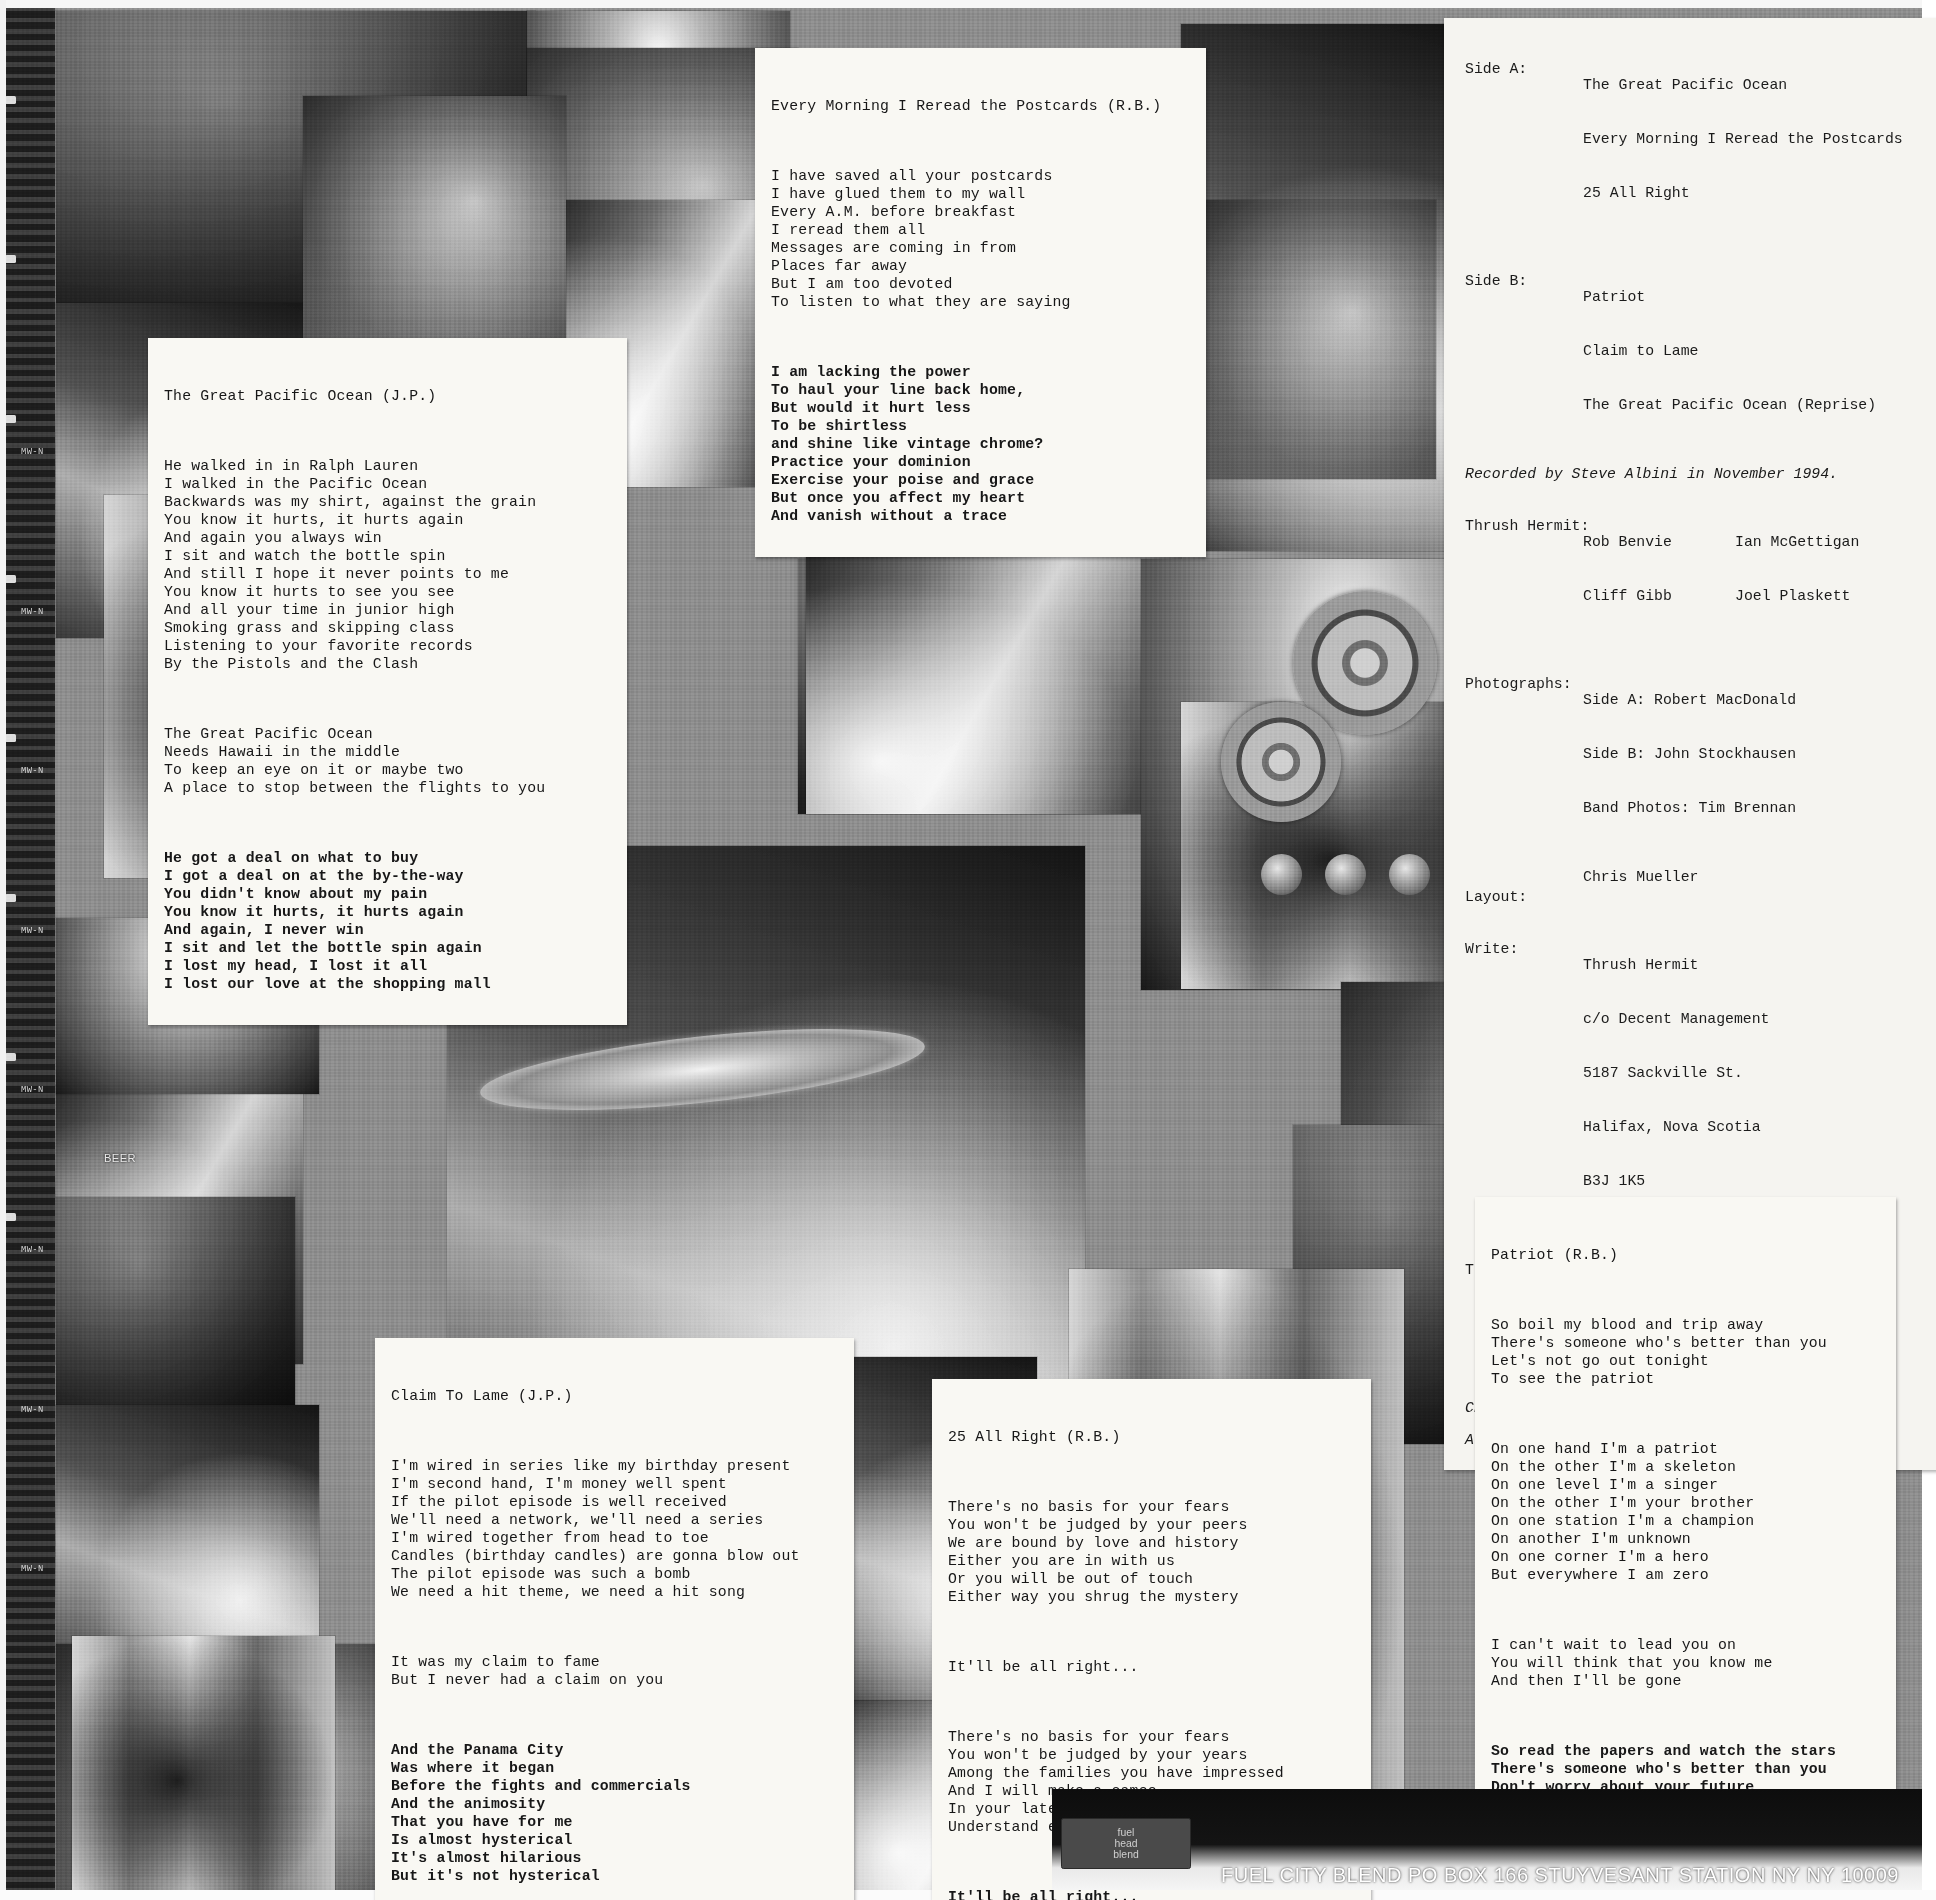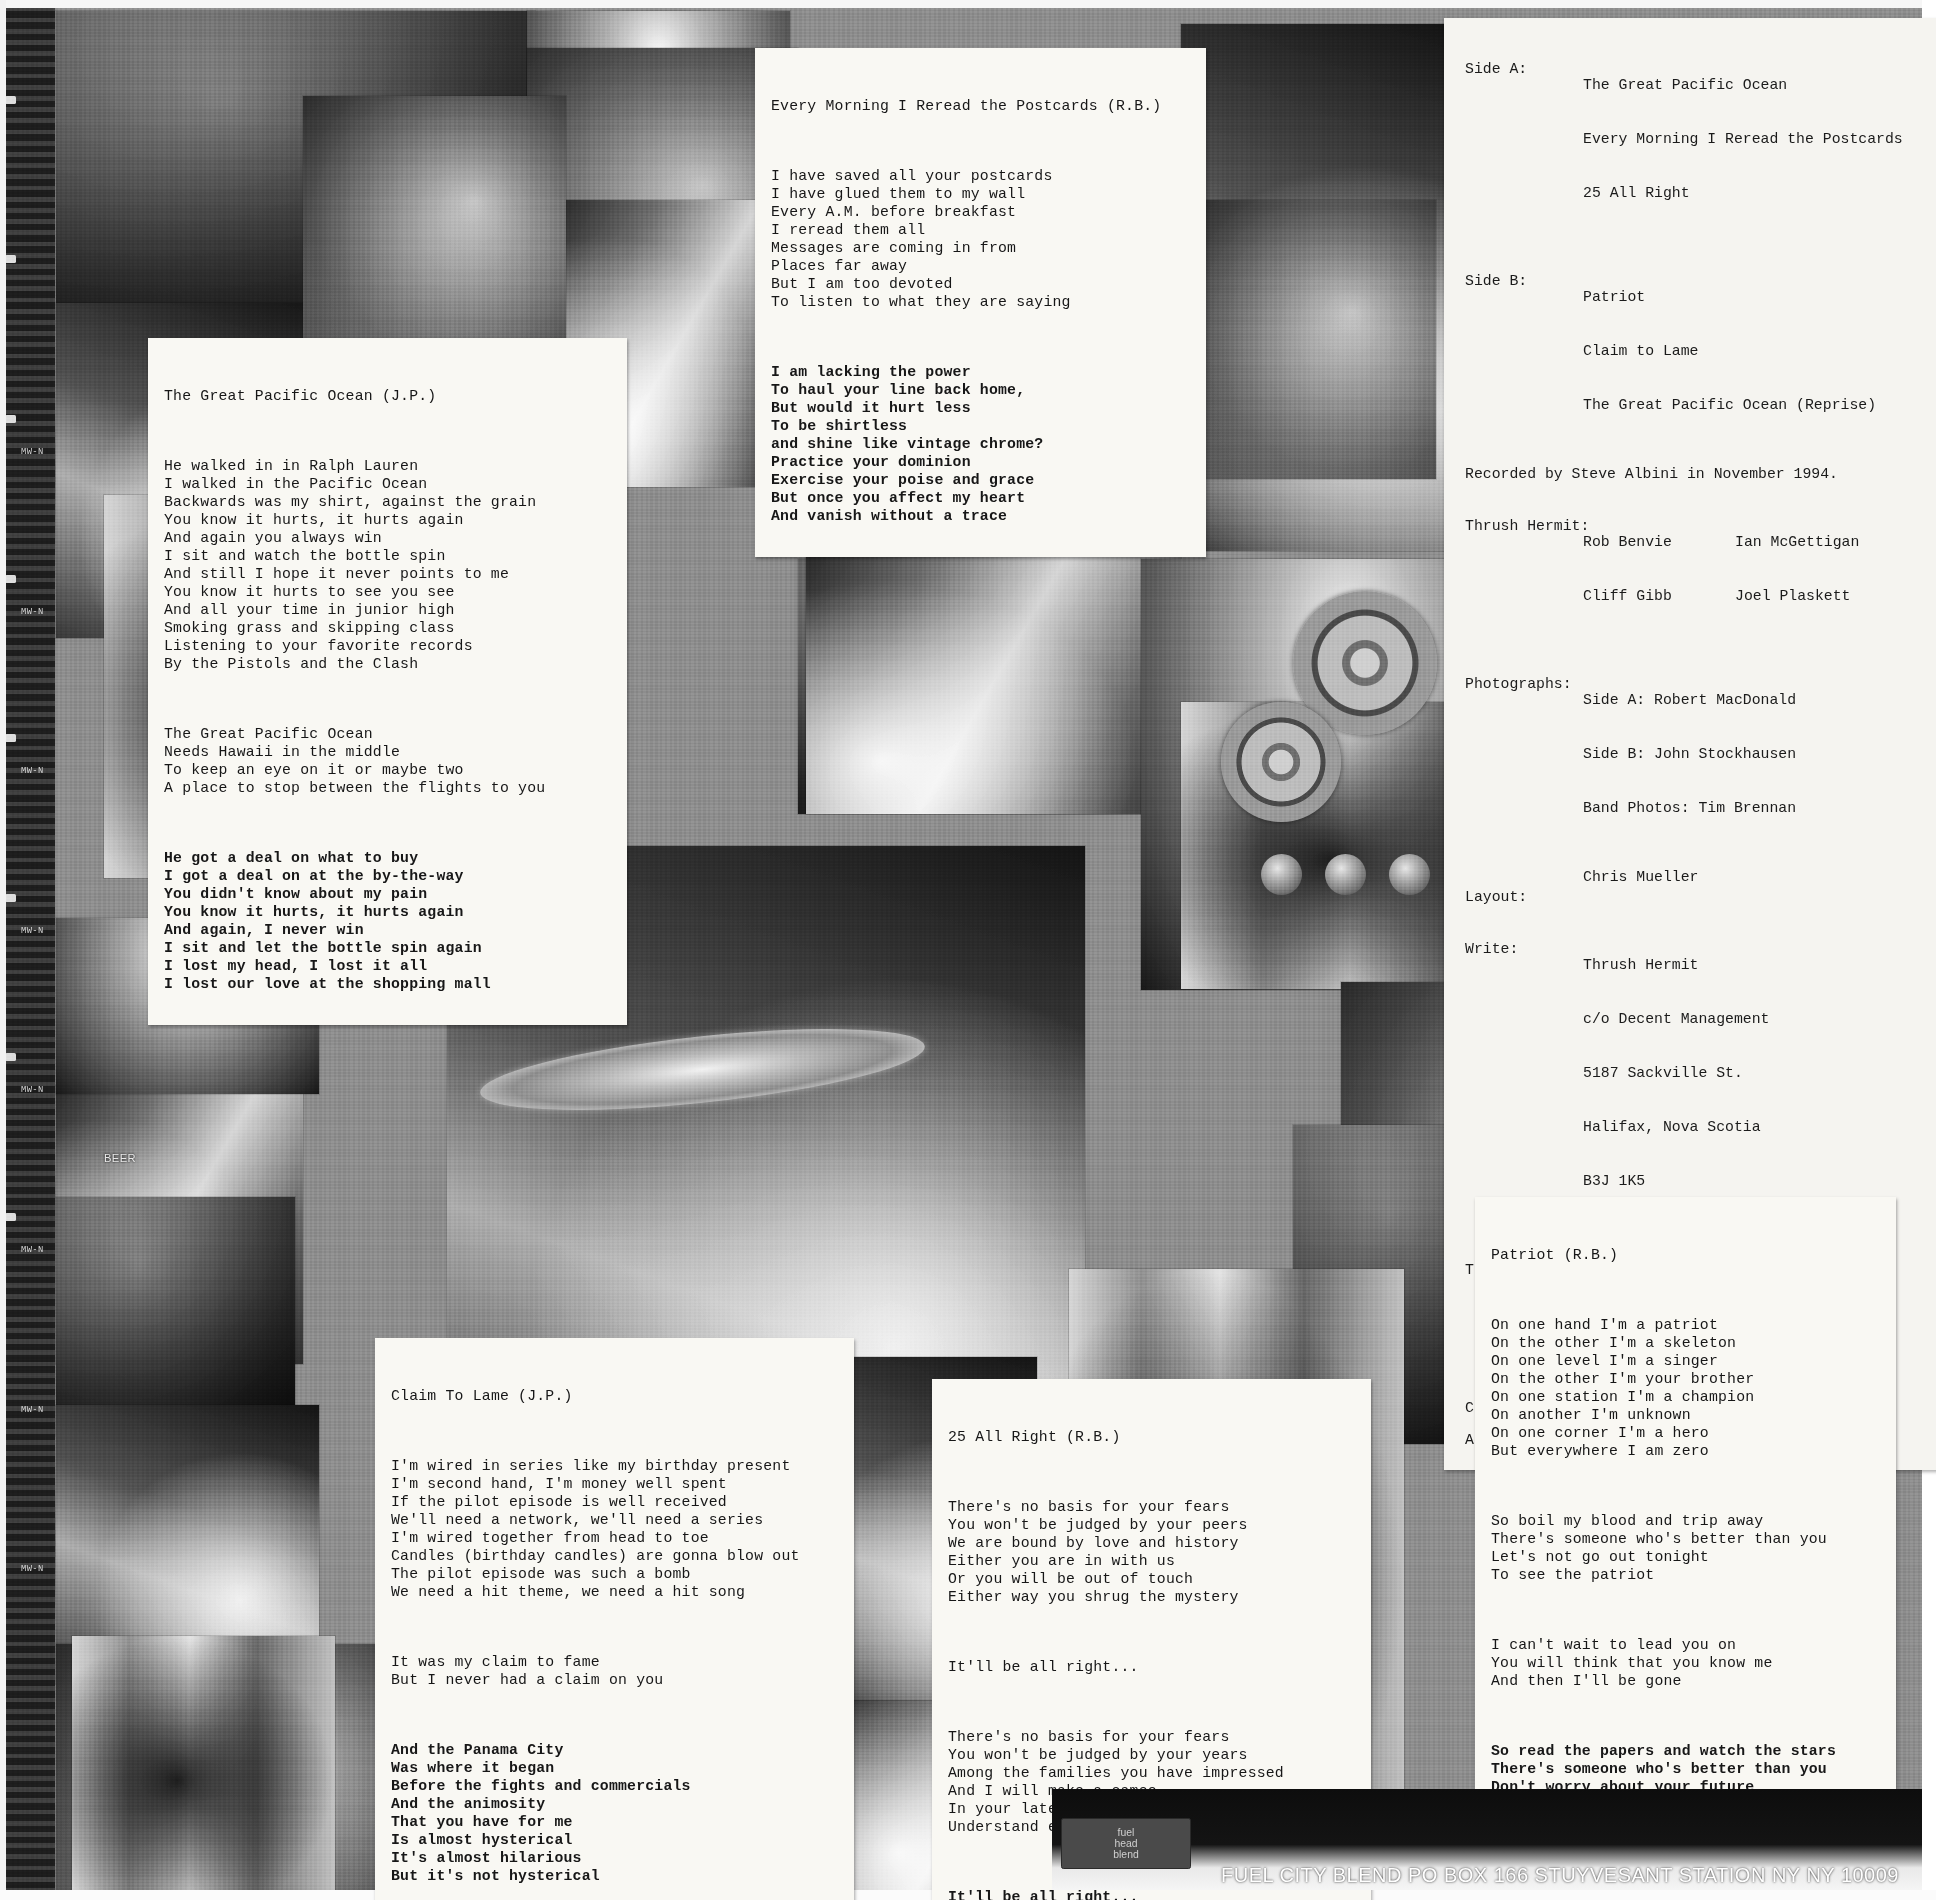--- a/index.html
+++ b/index.html
@@ -114,21 +114,21 @@
     color: #1b1b1b;
     font-family: "Liberation Mono", monospace;
     font-size: 14.8px;
     line-height: 18px;
     padding: 22.3px 17.6px 21px 21px;
     box-shadow: 0.8px 1.6px 3.2px rgba(0,0,0,.3);
   }
   .cr-row { display: flex; margin-bottom: 14.4px; }
   .cr-key { width: 118px; flex: none; white-space: pre; margin-top: 20px; }
   .cr-val { white-space: pre; }
-  .cr-line { white-space: pre; margin-bottom: 14.4px; }
+  .cr-line { white-space: pre; margin-bottom: 14.4px; font-style: italic; }
   .cr-names { display: flex; }
   .cr-names .nm { width: 152px; white-space: pre; }
 
   
   #bottom-strip {
     position: absolute;
     left: 1052px; bottom: 11.2px; width: 870px; height: 101px;
     background: linear-gradient(180deg, #0d0d0d 0%, #141414 55%, #e9e9e9 78%, #f5f5f5 100%);
   }
   #stamp-text {
@@ -427,32 +427,32 @@
 Among the families you have impressed
 And I will make a cameo
 In your latest video
 Understand each crime you have confessed</span>
   <span class="stanza">It'll be all right...
 Twenty-five all right</span>
 </div>
 
 <div class="card" style="left:1475px; top:1197px; width:389px;">
   <span class="title">Patriot (R.B.)</span>
+  <span class="stanza">So boil my blood and trip away
+There's someone who's better than you
+Let's not go out tonight
+To see the patriot</span>
   <span class="stanza">On one hand I'm a patriot
 On the other I'm a skeleton
 On one level I'm a singer
 On the other I'm your brother
 On one station I'm a champion
 On another I'm unknown
 On one corner I'm a hero
 But everywhere I am zero</span>
-  <span class="stanza">So boil my blood and trip away
-There's someone who's better than you
-Let's not go out tonight
-To see the patriot</span>
   <span class="stanza">I can't wait to lead you on
 You will think that you know me
 And then I'll be gone</span>
   <span class="stanza">So read the papers and watch the stars
 There's someone who's better than you
 Don't worry about your future
 Just call in the patriot</span>
   
 </div>
 

